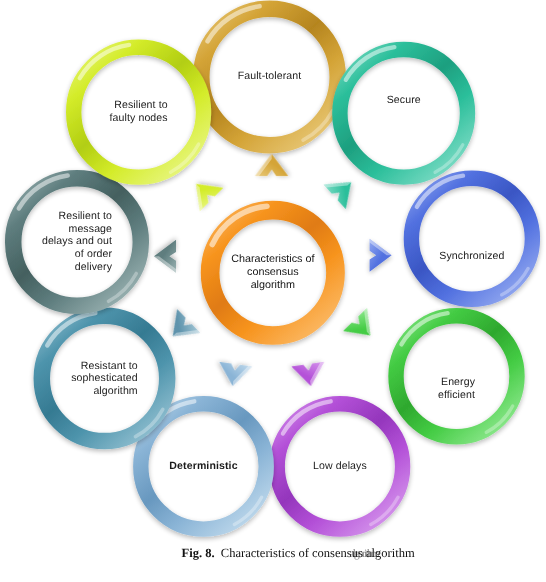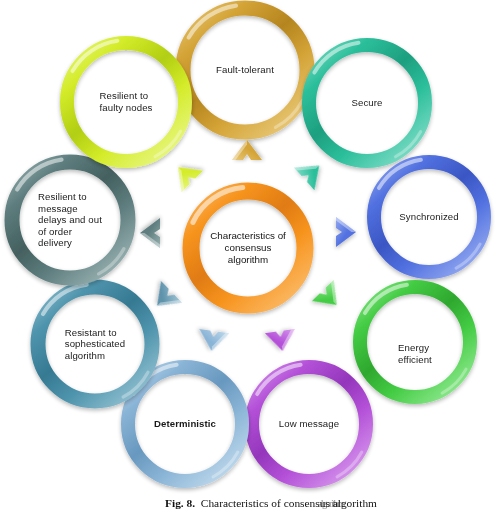--- a/index.html
+++ b/index.html
@@ -30,21 +30,21 @@
     width: 496px;
     height: 496px;
     display: block;
   }
 
   .node-label {
     position: absolute;
     display: flex;
     align-items: center;
     justify-content: center;
-    text-align: left;
+    text-align: right;
     color: #1a1a1a;
     font-size: 9.6px;
     line-height: 11.6px;
     letter-spacing: 0.1px;
     pointer-events: none;
     white-space: pre-line;
   }
 
   .center-label {
     position: absolute;
@@ -310,25 +310,25 @@
         </g>
         <g transform="translate(186 175) rotate(-135)">
           <path d="M -9 -15 L 11 0 L -9 15 L -9 4 L -3 0 L -9 -4 Z" fill="url(#grad-arrow-8)" filter="url(#softshadow)"></path>
           <path d="M -9 -15 L 11 0 L 6.5 0 L -9 -11.5 Z" fill="rgba(255,255,255,0.40)"></path>
         </g>
       </g>
   </svg>
 
   <div id="labels-layer">
       <div class="node-label" style="left: 198px; top: 23px; width: 94px; height: 94px;">Fault-tolerant</div>
-      <div class="node-label" style="left: 323px; top: 59px; width: 88px; height: 88px;">Secure</div>
-      <div class="node-label" style="left: 388px; top: 176px; width: 82px; height: 82px;">Synchronized</div>
+      <div class="node-label" style="left: 323px; top: 48px; width: 88px; height: 88px;">Secure</div>
+      <div class="node-label" style="left: 388px; top: 192px; width: 82px; height: 82px;">Synchronized</div>
       <div class="node-label" style="left: 374px; top: 313px; width: 82px; height: 82px;">Energy
 efficient</div>
-      <div class="node-label" style="left: 266px; top: 381px; width: 86px; height: 86px;">Low message</div>
+      <div class="node-label" style="left: 266px; top: 381px; width: 86px; height: 86px;">Low delays</div>
       <div class="node-label" style="left: 142px; top: 381px; width: 86px; height: 86px; font-weight: bold;">Deterministic</div>
       <div class="node-label" style="left: 53px; top: 302px; width: 84px; height: 84px;">Resistant to
 sophesticated
 algorithm</div>
       <div class="node-label" style="left: 27px; top: 177px; width: 86px; height: 86px;">Resilient to
 message
 delays and out
 of order
 delivery</div>
       <div class="node-label" style="left: 81px; top: 57px; width: 90px; height: 90px;">Resilient to

